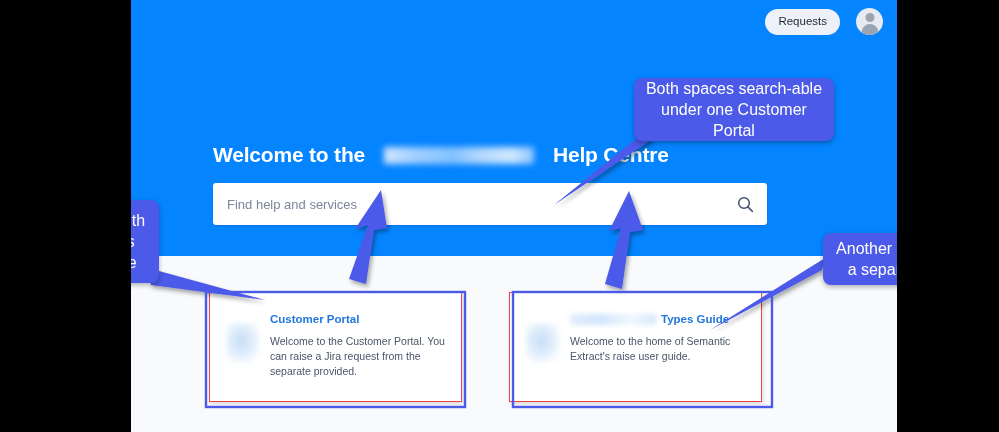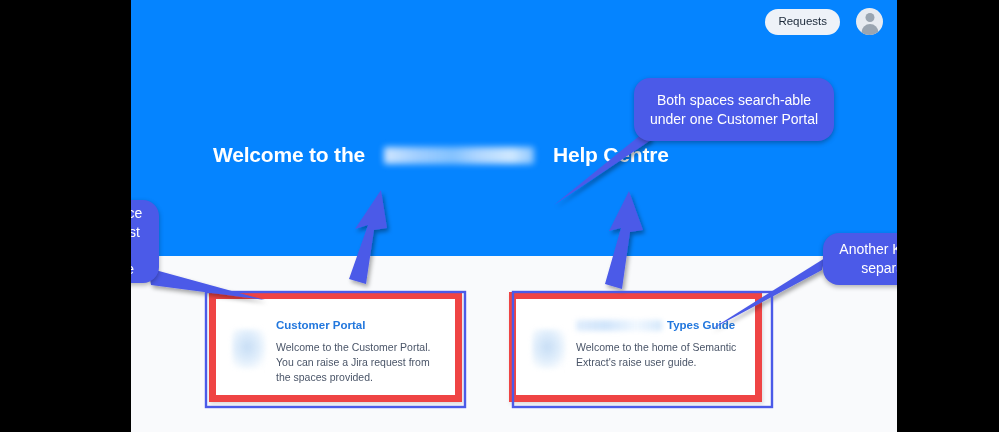--- a/index.html
+++ b/index.html
@@ -85,21 +85,21 @@
     cursor:pointer;
   }
 
   
   .cards{
     position:absolute;left:0;top:292px;width:766px;
     display:flex;gap:47px;padding-left:78px;box-sizing:border-box;
   }
   .card{
     width:253px;height:110px;background:#ffffff;
-    border:7px solid #ef4444;
+    border:1px solid #ef4444;
     box-shadow:1px 2px 4px rgba(0,0,0,.13);
     display:flex;padding:20px 14px 0 16px;box-sizing:border-box;
     position:relative;
   }
   .card-thumb{
     width:34px;height:40px;flex:0 0 auto;margin-top:10px;margin-right:10px;
     background:radial-gradient(ellipse at 45% 45%,
        rgba(196,220,245,.95) 0%, rgba(214,232,250,.75) 45%,
        rgba(240,247,253,.25) 78%, rgba(255,255,255,0) 100%);
     filter:blur(2.2px);border-radius:5px;
@@ -119,22 +119,22 @@
     filter:blur(2.6px);
   }
   .card-desc{
     font-size:10.5px;color:#4a5568;line-height:1.45;margin:0;
   }
 
   
   .callout{
     position:absolute;
     background:#4b5ae8;color:#ffffff;
-    border-radius:16px;
-    font-size:14px;line-height:1.33;text-align:center;
+    border-radius:8px;
+    font-size:16px;line-height:1.33;text-align:center;
     padding:8px 10px;box-sizing:border-box;
     box-shadow:0 2px 5px rgba(0,0,0,.30);
     z-index:30;
   }
   #callout-top{left:634px;top:78px;width:200px;height:63px;
      display:flex;align-items:center;justify-content:center;}
   #callout-left{left:4px;top:200px;width:155px;height:83px;
      display:flex;align-items:center;justify-content:center;}
   #callout-right{left:823px;top:233px;width:172px;height:52px;
      display:flex;align-items:center;justify-content:center;}
@@ -162,30 +162,39 @@
         <div class="body"></div>
       </div>
     </div>
 
     <div class="hero-title">
       <span>Welcome to the</span>
       <span class="redact"></span>
       <span>Help Centre</span>
     </div>
 
+    <div class="search">
+      <input class="search-input" type="text" placeholder="Find help and services" style="">
+      <span class="search-icon">
+        <svg width="17" height="17" viewBox="0 0 17 17" fill="none" xmlns="http://www.w3.org/2000/svg">
+          <circle cx="7" cy="7" r="5.3" stroke="#42526e" stroke-width="1.5"></circle>
+          <line x1="10.9" y1="10.9" x2="15.4" y2="15.4" stroke="#42526e" stroke-width="1.5" stroke-linecap="round"></line>
+        </svg>
+      </span>
+    </div>
 
     <div class="cards">
 
       <div class="card">
         <div class="card-thumb"></div>
         <div class="card-body">
           <div class="card-title">
             <span>Customer Portal</span>
           </div>
-          <p class="card-desc">Welcome to the Customer Portal. You can raise a Jira request from the spaces provided.</p>
+          <p class="card-desc">Welcome to the Customer Portal. You can raise a Jira request from the separate provided.</p>
         </div>
       </div>
 
       <div class="card">
         <div class="card-thumb"></div>
         <div class="card-body">
           <div class="card-title">
             <span class="redact-sm"></span>
             <span>Types Guide</span>
           </div>

